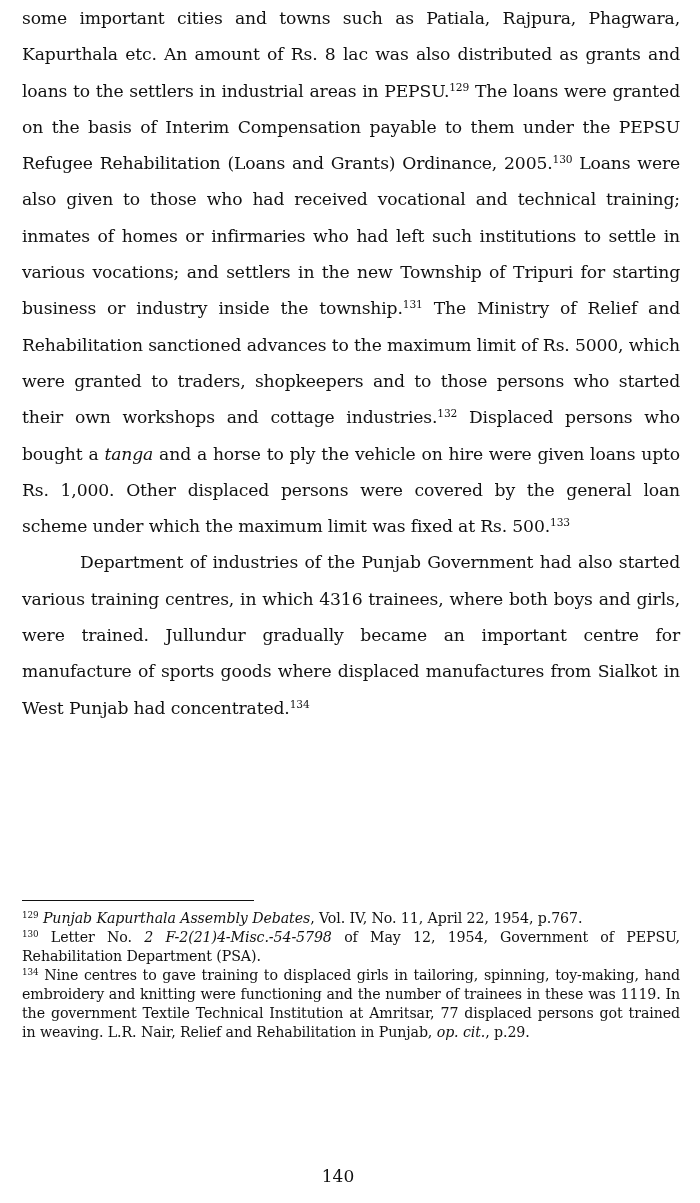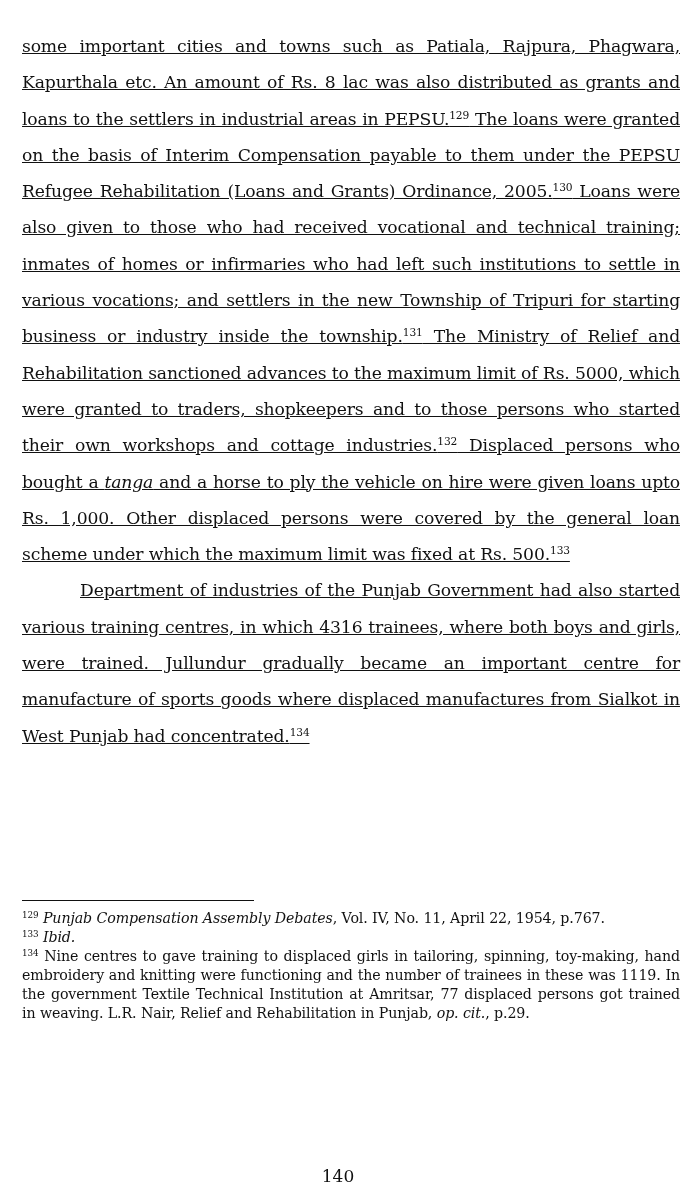--- a/index.html
+++ b/index.html
@@ -11,23 +11,22 @@
       width: 700px;
       height: 1203px;
       position: relative;
       overflow: hidden;
       color: #111111;
       font-family: "DejaVu Serif", "Liberation Serif", serif;
     }
     .page {
       position: absolute;
       left: 22px;
-      top: 28px;
+      top: 0;
       width: 658px;
-      text-decoration: underline;
     }
     .body-text {
       font-size: 17.2px;
       line-height: 36.3px;
       text-align: justify;
       letter-spacing: -0.15px;
       word-spacing: 0px;
     }
     .para {
       margin: 0;
@@ -78,18 +77,18 @@
 <div class="page">
   <div class="body-text" id="body-text">
       <p class="para"><span>some important cities and towns such as Patiala, Rajpura, Phagwara, Kapurthala etc. An amount of Rs. 8 lac was also distributed as grants and loans to the settlers in industrial areas in PEPSU.</span><sup>129</sup><span> The loans were granted on the basis of Interim Compensation payable to them under the PEPSU Refugee Rehabilitation (Loans and Grants) Ordinance, 2005.</span><sup>130</sup><span> Loans were also given to those who had received vocational and technical training; inmates of homes or infirmaries who had left such institutions to settle in various vocations; and settlers in the new Township of Tripuri for starting business or industry inside the township.</span><sup>131</sup><span> The Ministry of Relief and Rehabilitation sanctioned advances to the maximum limit of Rs. 5000, which were granted to traders, shopkeepers and to those persons who started their own workshops and cottage industries.</span><sup>132</sup><span> Displaced persons who bought a </span><em>tanga</em><span> and a horse to ply the vehicle on hire were given loans upto Rs. 1,000. Other displaced persons were covered by the general loan scheme under which the maximum limit was fixed at Rs. 500.</span><sup>133</sup></p>
       <p class="para indent"><span>Department of industries of the Punjab Government had also started various training centres, in which 4316 trainees, where both boys and girls, were trained. Jullundur gradually became an important centre for manufacture of sports goods where displaced manufactures from Sialkot in West Punjab had concentrated.</span><sup>134</sup></p>
     </div>
 </div>
 
 <div class="rule"></div>
 
 <div class="footnotes" id="footnotes">
-    <p class="fn"><sup>129</sup><span> </span><em>Punjab Compensation Assembly Debates</em><span>, Vol. IV, No. 11, April 22, 1954, p.767.</span></p>
-    <p class="fn"><sup>133</sup><span> </span><em>Ibid.</em></p>
+    <p class="fn"><sup>129</sup><span> </span><em>Punjab Kapurthala Assembly Debates</em><span>, Vol. IV, No. 11, April 22, 1954, p.767.</span></p>
+    <p class="fn"><sup>130</sup><span> Letter No. </span><em>2 F-2(21)4-Misc.-54-5798</em><span> of May 12, 1954, Government of PEPSU, Rehabilitation Department (PSA).</span></p>
     <p class="fn"><sup>134</sup><span> Nine centres to gave training to displaced girls in tailoring, spinning, toy-making, hand embroidery and knitting were functioning and the number of trainees in these was 1119. In the government Textile Technical Institution at Amritsar, 77 displaced persons got trained in weaving.  L.R. Nair, Relief and Rehabilitation in Punjab, </span><em>op. cit.</em><span>, p.29.</span></p>
   </div>
 
 <div class="page-number">140</div>
 
 </body></html>

